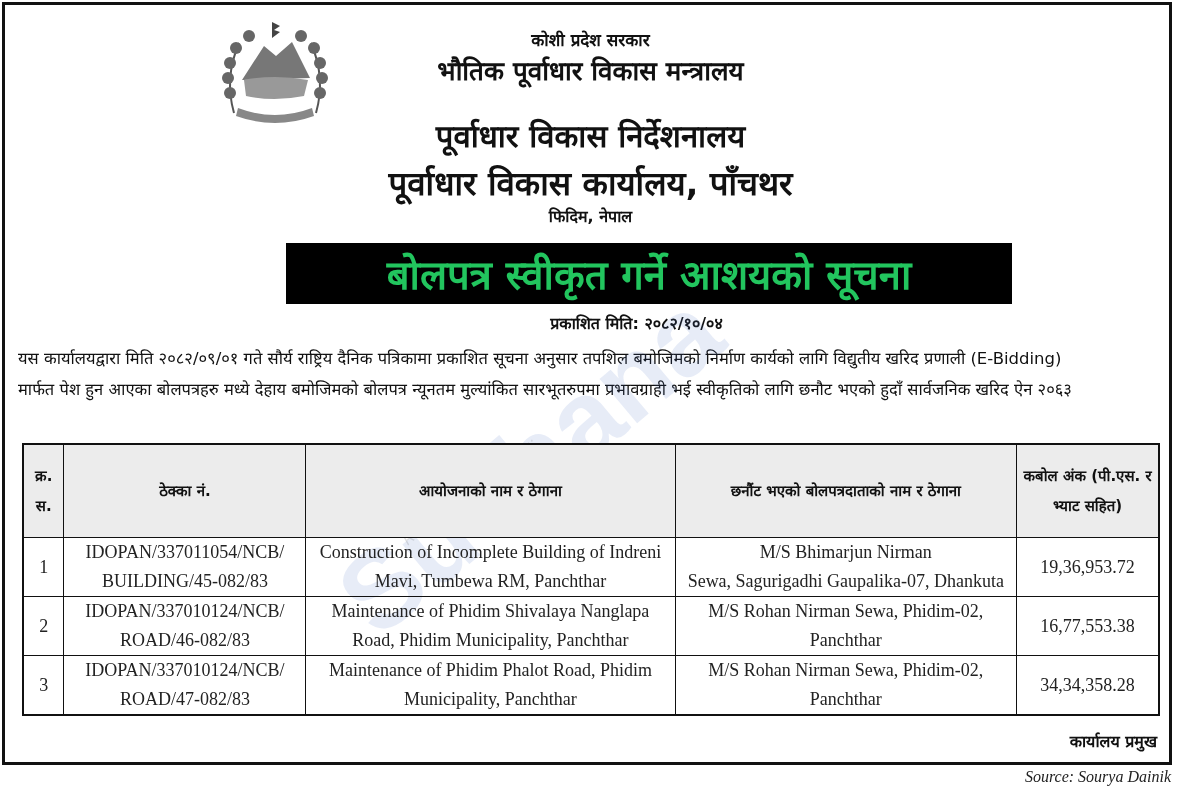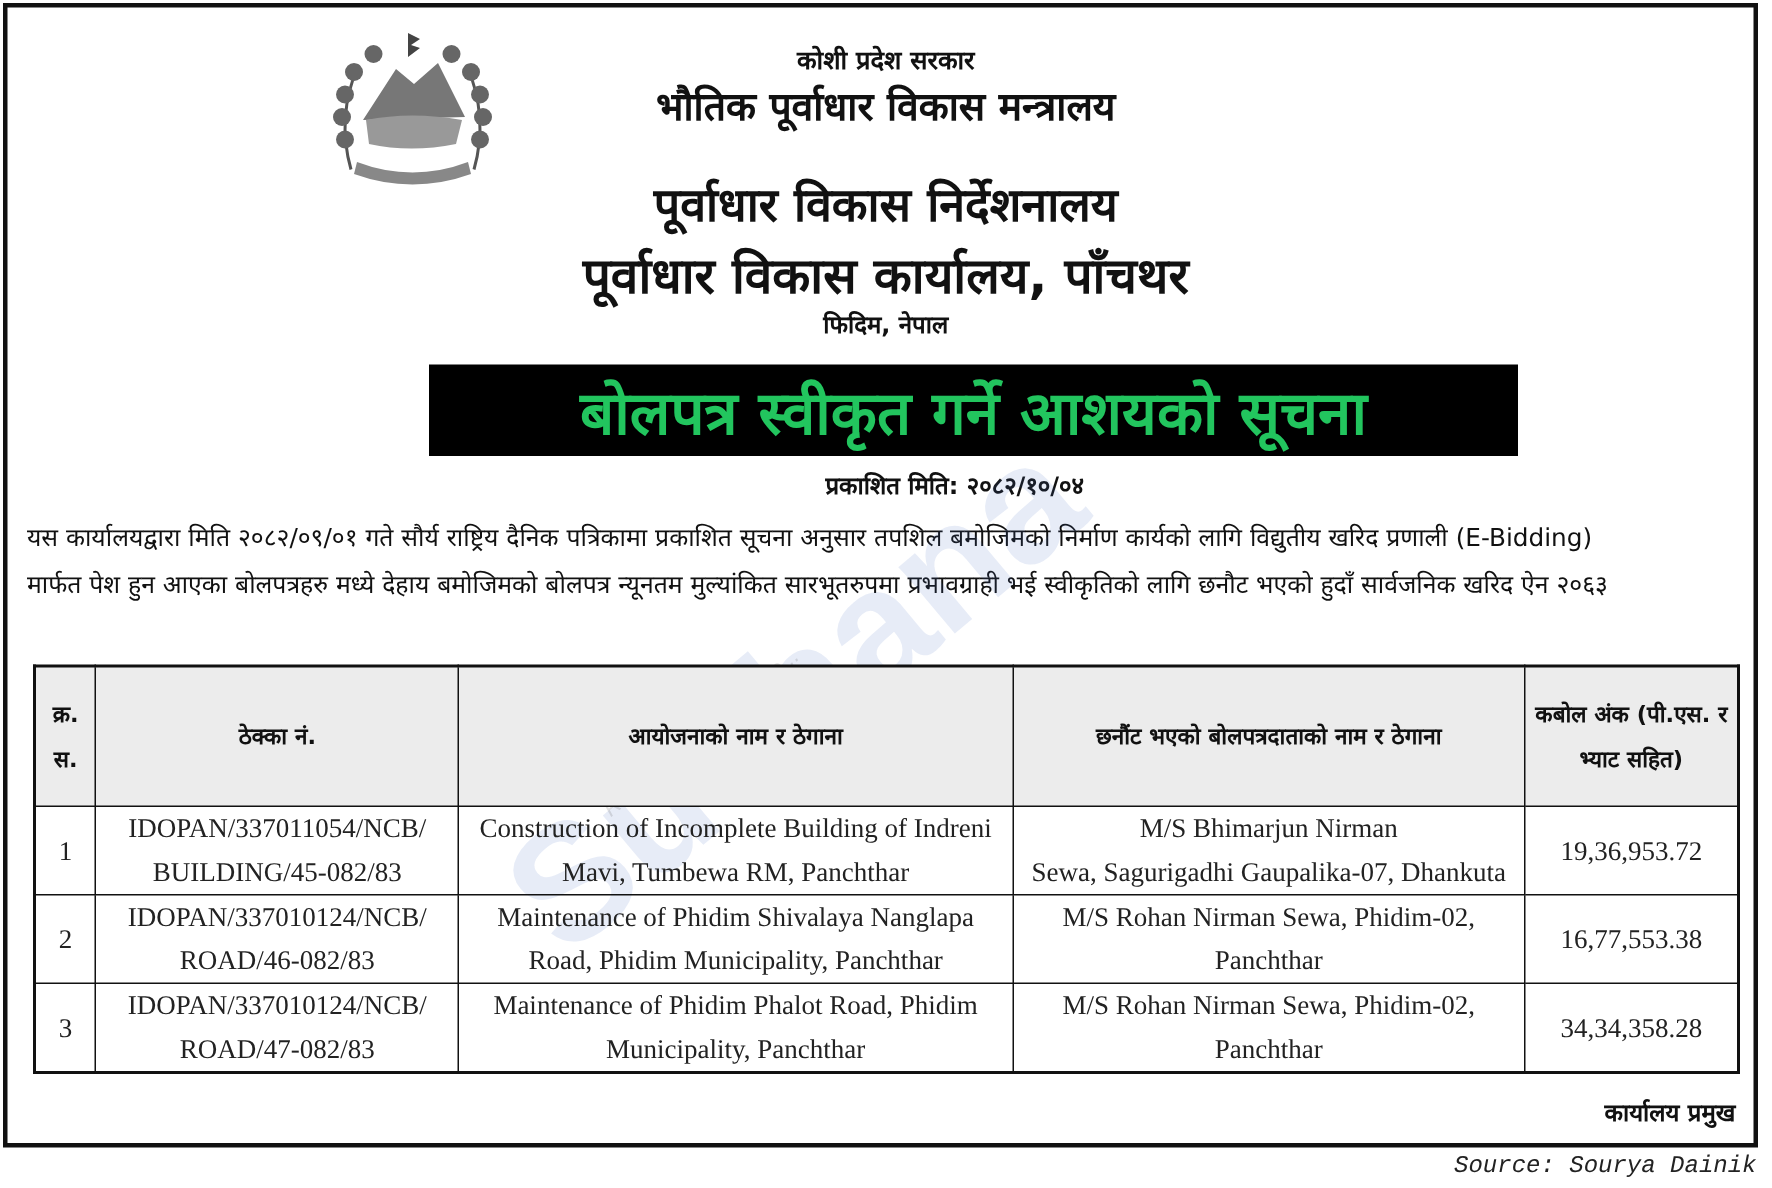--- a/index.html
+++ b/index.html
@@ -15,21 +15,21 @@
   .banner { position:absolute; left:286px; top:243px; width:726px; height:61px; background:#000; color:#22c55e; display:flex; align-items:center; justify-content:center; font-size:40px; font-weight:bold; white-space:nowrap; }
   .pubdate { position:absolute; left:0; width:1181px; top:312px; text-align:center; font-size:16px; font-weight:bold;margin-left:46px; }
   .para { position:absolute; left:18px; top:344px; width:1148px; font-size:16.5px; line-height:30.5px; font-family:"DejaVu Sans", sans-serif; text-align:justify; }
   .para span { display:block; white-space:nowrap; }
   table.bids { position:absolute; left:22px; top:443px; width:1138px; border-collapse:collapse; border:2px solid #111; font-family:"Liberation Serif", serif; font-size:18px; }
   table.bids th, table.bids td { border:1.5px solid #111; text-align:center; vertical-align:middle; padding:0 2px; line-height:29px; }
   table.bids th { background:#ececec; font-family:"DejaVu Sans", sans-serif; font-weight:bold; font-size:15px; height:92px; line-height:30px; }
   table.bids td { height:58px; color:#222; }
   .c1{width:36px;} .c2{width:238px;} .c3{width:372px;} .c4{width:344px;} .c5{width:138px;}
   .signature { position:absolute; right:24px; top:730px; font-size:16px; font-weight:bold; }
-  .source { position:absolute; right:10px; top:768px; font-size:16px; font-style:italic; font-family:Liberation Mono, monospace; color:#222; }
+  .source { position:absolute; right:10px; top:768px; font-size:16px; font-style:italic; font-family:Liberation Serif, serif; color:#222; }
   .wm { position:absolute; color:rgba(70,110,190,0.13); font-family:"Liberation Sans", sans-serif; font-weight:bold; font-size:110px; transform:rotate(-40deg); left:300px; top:400px; pointer-events:none; }
   .wm2 { position:absolute; color:rgba(90,90,90,0.18); font-family:"Liberation Sans", sans-serif; font-style:italic; font-size:15px; transform:rotate(-40deg); left:385px; top:480px; pointer-events:none; }
 </style>
 </head>
 <body>
 
 <div class="frame"></div>
 
 <svg class="emblem" viewBox="0 0 122 112">
   <g fill="none" stroke="#555" stroke-width="2">

